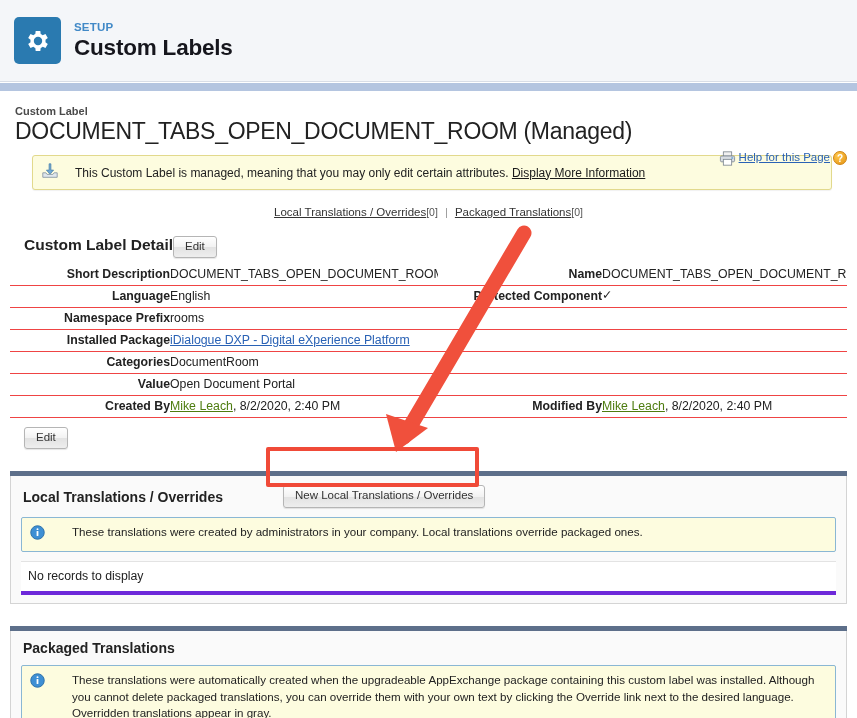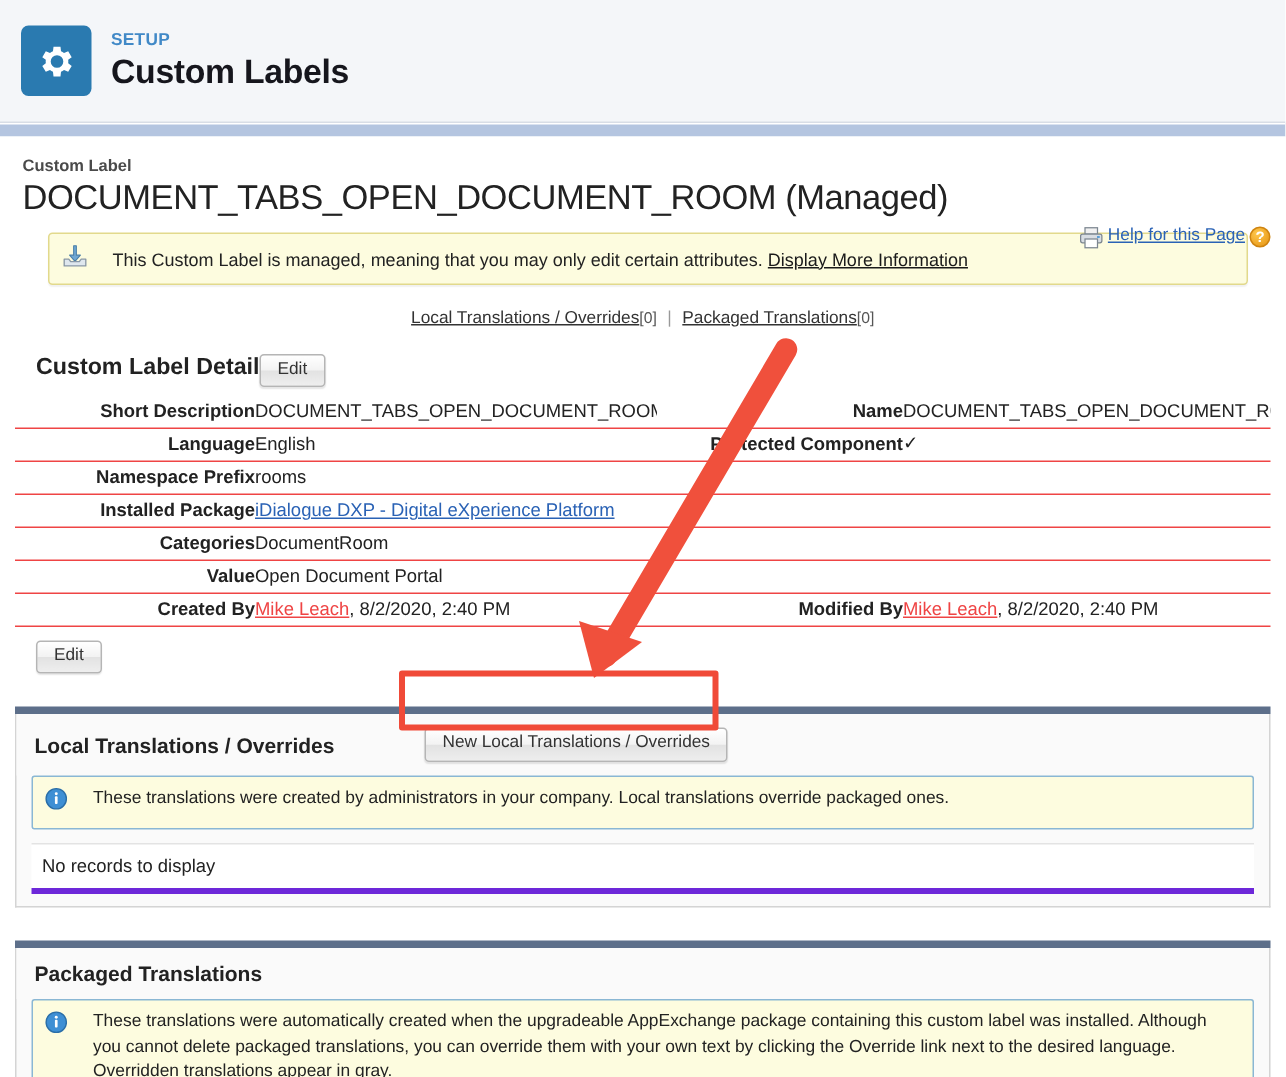--- a/index.html
+++ b/index.html
@@ -146,21 +146,21 @@
     font-weight: bold;
     color: #4a4a4a;
     font-size: 11.3px;
     padding-right: 8px;
     white-space: nowrap;
   }
   td.val { padding-left: 2px; white-space: nowrap; overflow: hidden; }
   .col-l1 { width: 160px; } .col-v1 { width: 268px; }
   .col-l2 { width: 164px; } .col-v2 { width: auto; }
   .dlink { color: #2a62b5; text-decoration: underline; }
-  .plain-link { color: #ef4444; text-decoration: underline; margin-top: 16px; }
+  .plain-link { color: #4d7c0f; text-decoration: underline; margin-top: 16px; }
   .checkmark { font-size: 14px; color: #111; line-height: 1; }
 
   .edit-bottom { padding: 9px 0 0 14px; }
 
   
   .panel { margin-top: 22px; }
   .panel-topbar { height: 5px; background: #5d6f8a; }
   .panel-body {
     border: 1px solid #d4d4d4;
     border-top: none;
@@ -174,21 +174,21 @@
     background: #fafafa;
   }
   .panel-title { font-size: 14px; font-weight: bold; color: #222; }
 
   .info-box {
     margin: 0 10px 0 10px;
     background: #fdfcdf;
     border: 1px solid #8ab7d4;
     border-radius: 2px;
     padding: 6px 10px 7px 8px;
-    display: flex; align-items: flex-start; gap: 17px;
+    display: flex; align-items: flex-start; gap: 27px;
     font-size: 11.6px; color: #222; line-height: 1.42;
   }
   .info-icon { flex: none; margin-top: 1px; }
 
   .norecords {
     margin: 9px 10px 0 10px;
     background: #ffffff;
     border-top: 1px solid #e3e3e3;
     border-bottom: 4px solid #6d28d9;
     font-size: 12.3px;

